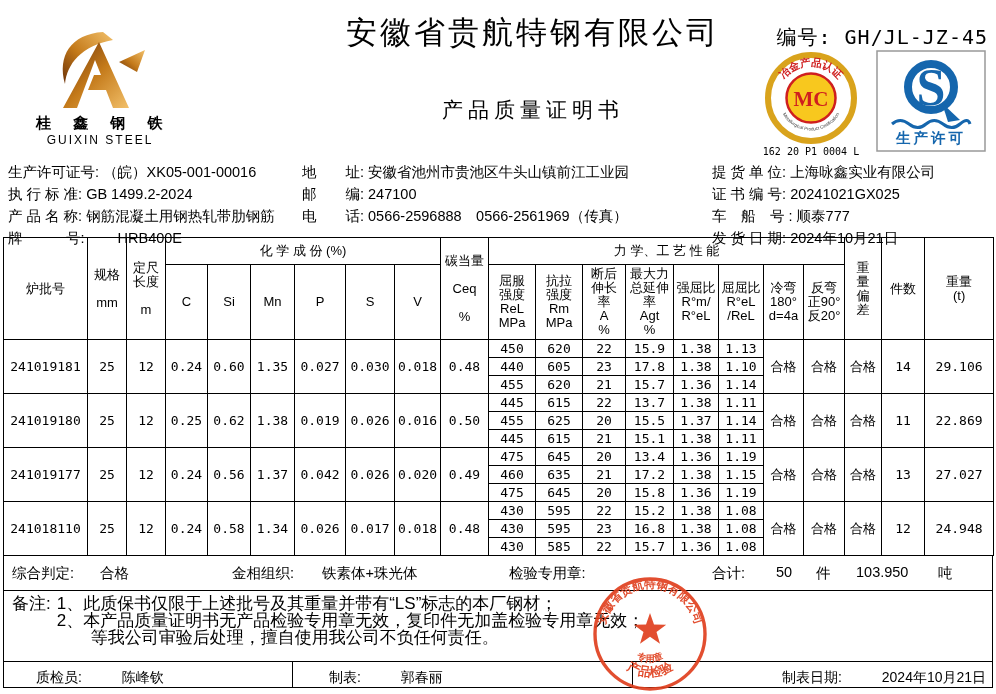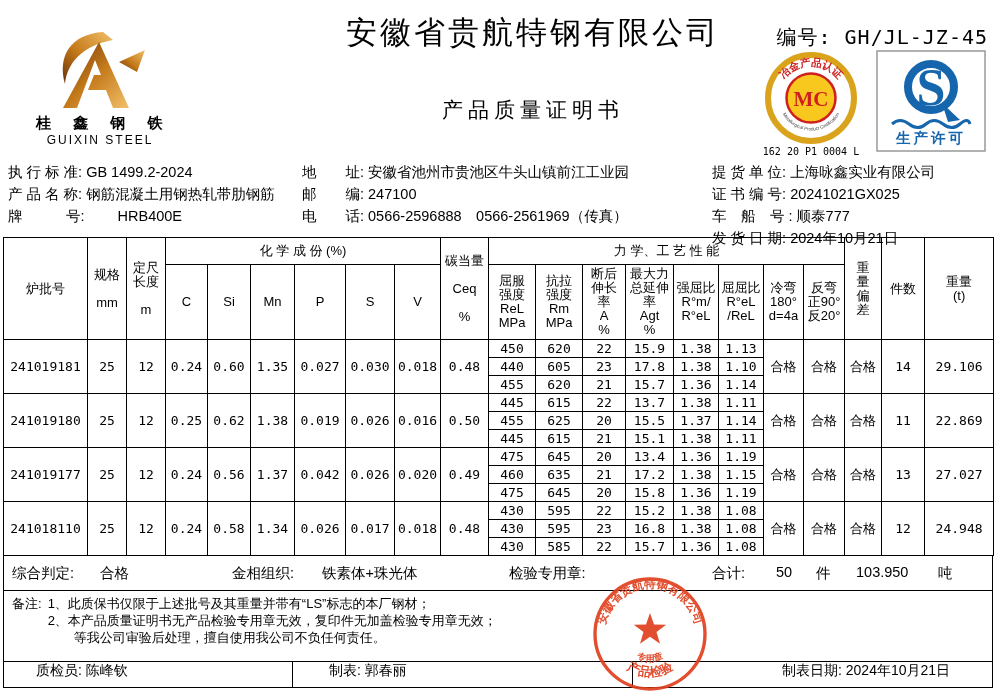--- a/index.html
+++ b/index.html
@@ -45,26 +45,26 @@
 
   .summary-row{position:relative;border:1px solid #000;border-top:0;height:34px;font-size:14.5px;}
   .summary-row span{position:absolute;top:8px;white-space:pre;}
   .s-verdict-l{left:8px;}   .s-verdict-v{left:96px;}
   .s-struct-l{left:228px;}  .s-struct-v{left:318px;}
   .s-seal{left:505px;}
   .s-total-l{left:708px;}   .s-total-p{left:772px;} .s-total-pu{left:812px;}
   .s-total-w{left:852px;}   .s-total-wu{left:934px;}
 
   .notes-box{border:1px solid #000;border-top:0;height:71px;display:flex;
-             font-size:13px;line-height:17px;padding-top:4px;box-sizing:border-box;}
+             font-size:17px;line-height:17px;padding-top:4px;box-sizing:border-box;}
   .notes-label{padding-left:8px;white-space:pre;}
   .notes-lines{padding-left:6px;white-space:pre;}
 
   .footer-row{border:1px solid #000;border-top:0;height:25px;display:flex;font-size:14px;}
-  .footer-cell{border-right:1px solid #000;display:flex;align-items:flex-start;white-space:pre;box-sizing:border-box;}
+  .footer-cell{border-right:1px solid #000;display:flex;align-items:flex-end;white-space:pre;box-sizing:border-box;gap:36px;}
   .f1{width:289px;padding-left:32px;}
   .f2{width:340px;padding-left:36px;}
   .f3{flex:1;border-right:0;padding-left:149px;}
 
   
   .stamp{position:absolute;left:584px;top:574px;width:132px;height:120px;pointer-events:none;}
   .stamp svg{opacity:.92;}
 
   :root{
     --stamp-red:#e0401f; --mc-red:#cf1f1f; --mc-gold:#d9a31c; --mc-yellow:#f8c81e;
@@ -128,21 +128,21 @@
     <svg width="110" height="102" viewBox="0 0 110 102">
       <rect x="1" y="1" width="108" height="100" fill="#fff" stroke="#999" stroke-width="1.5"></rect>
       <circle cx="55" cy="37" r="23" fill="none" stroke="var(--qs-blue)" stroke-width="8"></circle>
       <path d="M 66,53 L 84,70 L 72,72 Z" fill="var(--qs-blue)"></path>
       <text x="55" y="55" text-anchor="middle" font-size="52" font-weight="bold" fill="var(--qs-blue)" font-family="Liberation Serif, serif">S</text>
       <path d="M 16,74 q 8,-7 17,0 t 17,0 t 17,0 t 17,0 t 10,0" fill="none" stroke="var(--qs-blue)" stroke-width="3"></path>
       <text x="55" y="93" text-anchor="middle" font-size="14.5" font-weight="bold" letter-spacing="3" fill="var(--qs-blue)">生产许可</text>
     </svg>
   </div>
 
-  <div class="info-col c1"><div>执 行 标 准: GB 1499.2-2024</div><div>产 品 名 称: 钢筋混凝土用钢热轧带肋钢筋</div><div>牌　　　号: 　　HRB400E</div></div>
+  <div class="info-col c1"><div>生产许可证号: （皖）XK05-001-00016</div><div>执 行 标 准: GB 1499.2-2024</div><div>产 品 名 称: 钢筋混凝土用钢热轧带肋钢筋</div><div>牌　　　号: 　　HRB400E</div></div>
   <div class="info-col c2"><div>地　　址: 安徽省池州市贵池区牛头山镇前江工业园</div><div>邮　　编: 247100</div><div>电　　话: 0566-2596888　0566-2561969（传真）</div></div>
   <div class="info-col c3"><div>提 货 单 位: 上海咏鑫实业有限公司</div><div>证 书 编 号: 20241021GX025</div><div>车　船　号 : 顺泰777</div><div>发 货 日 期: 2024年10月21日</div></div>
 
   <div class="doc-body">
     <table class="cert">
       <colgroup>
         <col style="width:84px">
           <col style="width:39px">
           <col style="width:39px">
         <col style="width:42px">

